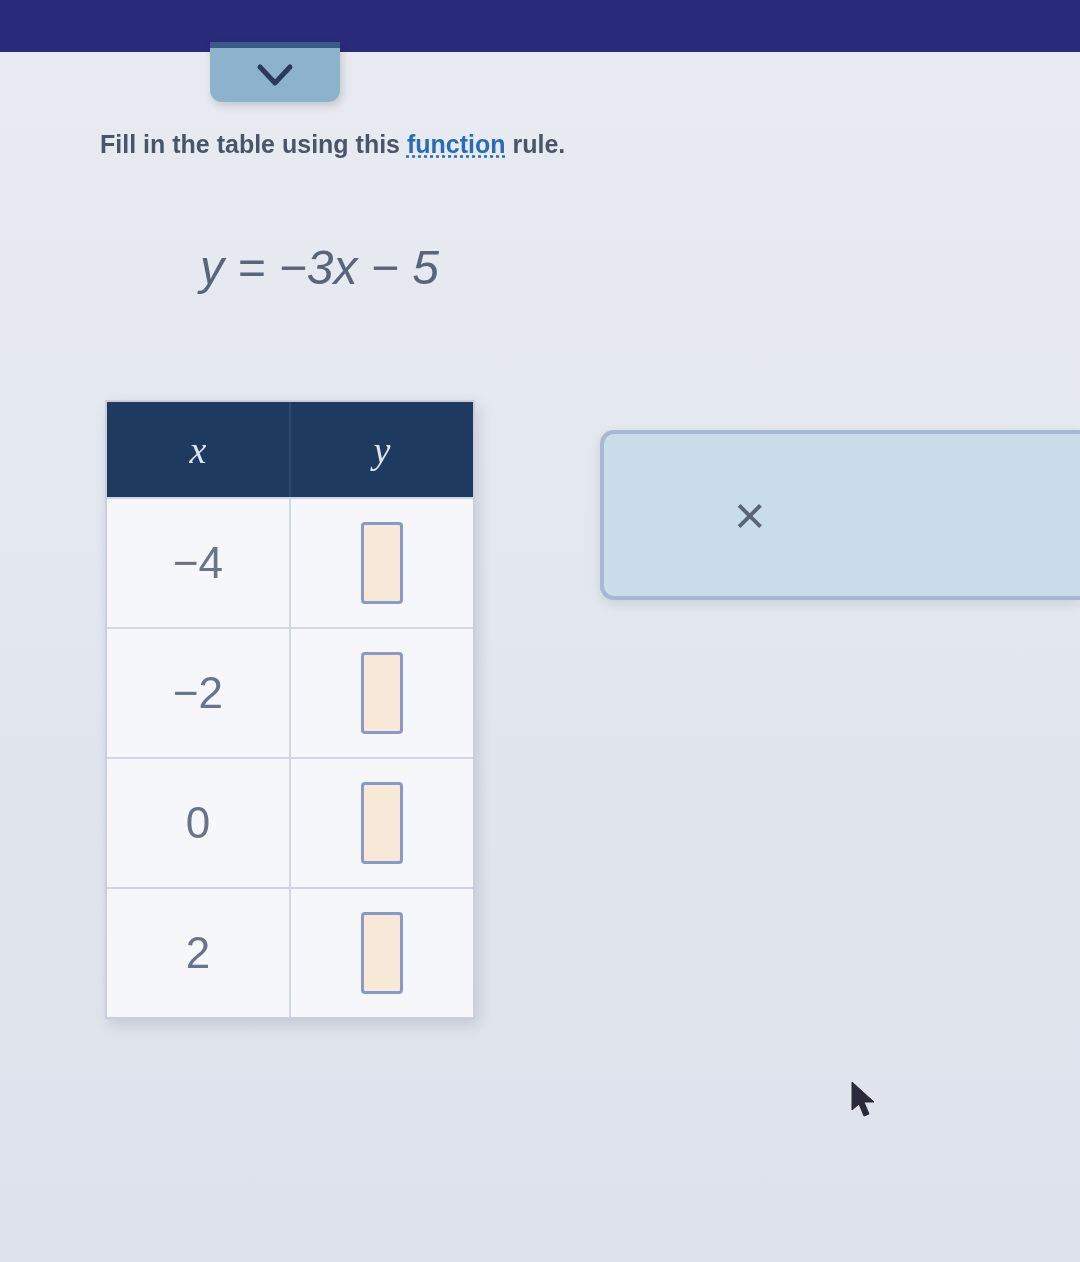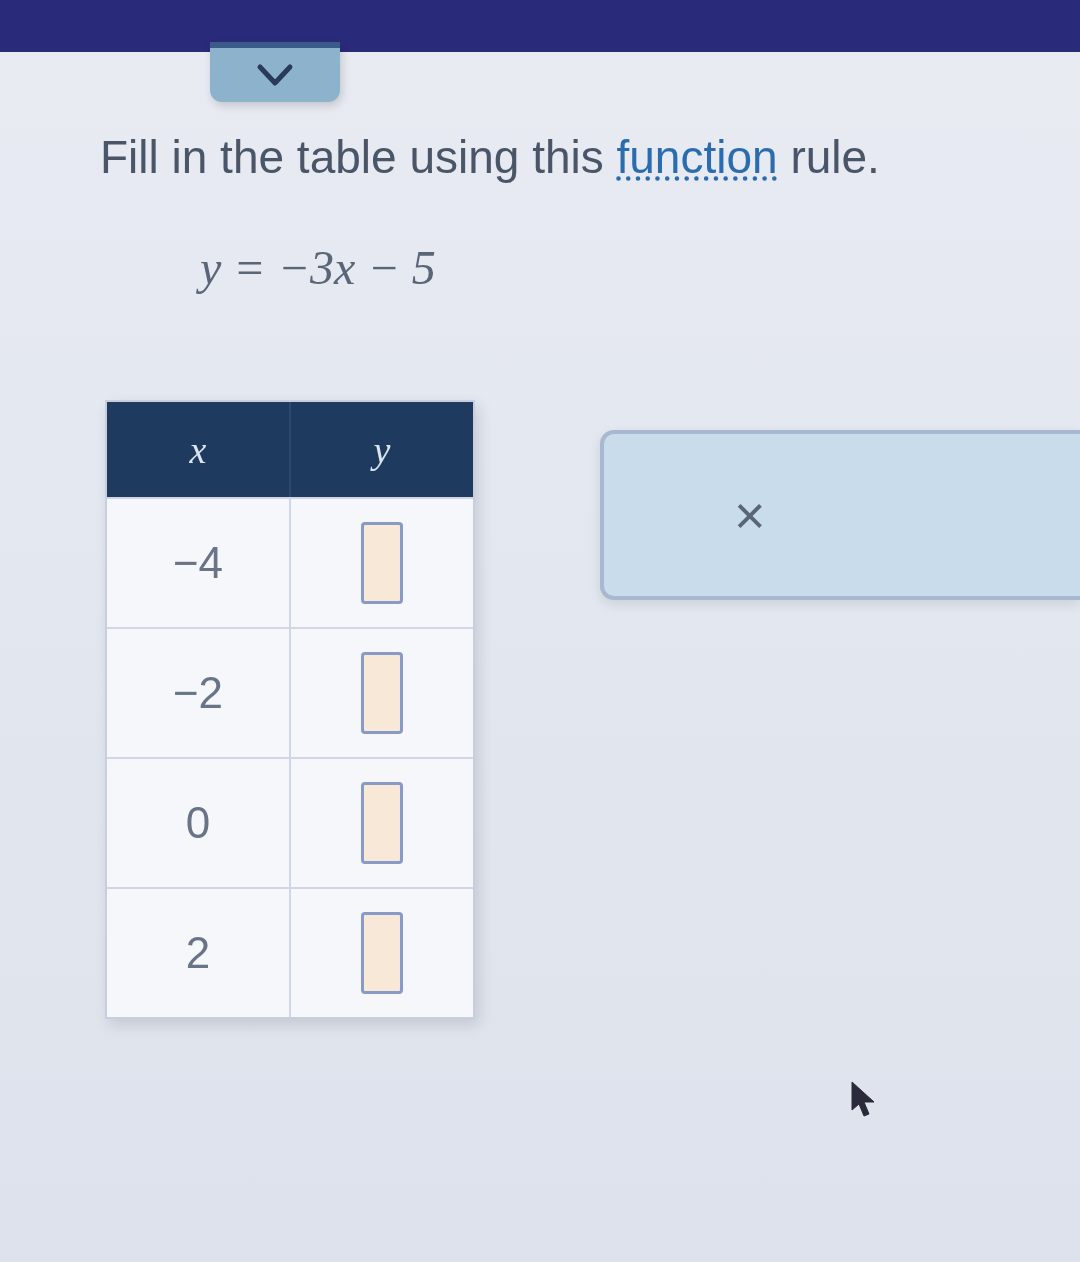--- a/index.html
+++ b/index.html
@@ -36,36 +36,36 @@
       box-shadow: 2px 4px 8px rgba(0,0,0,0.15);
     }
     .dropdown-tab svg {
       width: 40px;
       height: 28px;
     }
     .instruction {
       position: absolute;
       top: 130px;
       left: 100px;
-      font-size: 46px;
+      font-size: 25px;
       color: #4a5568;
-      font-weight: 400;
+      font-weight: 700;
     }
     .instruction .link {
       color: #2b6cb0;
       text-decoration: underline;
       text-decoration-style: dotted;
     }
     .equation {
       position: absolute;
       top: 240px;
       left: 200px;
       font-size: 48px;
       color: #5a6578;
-      font-family: Liberation Serif, serif;
+      font-family: Liberation Sans, sans-serif;
       font-style: italic;
     }
     .table-container {
       position: absolute;
       top: 400px;
       left: 105px;
       width: 370px;
       border: 2px solid #c8cee0;
       box-shadow: 4px 6px 14px rgba(0,0,0,0.12);
       background: #f5f7fb;

